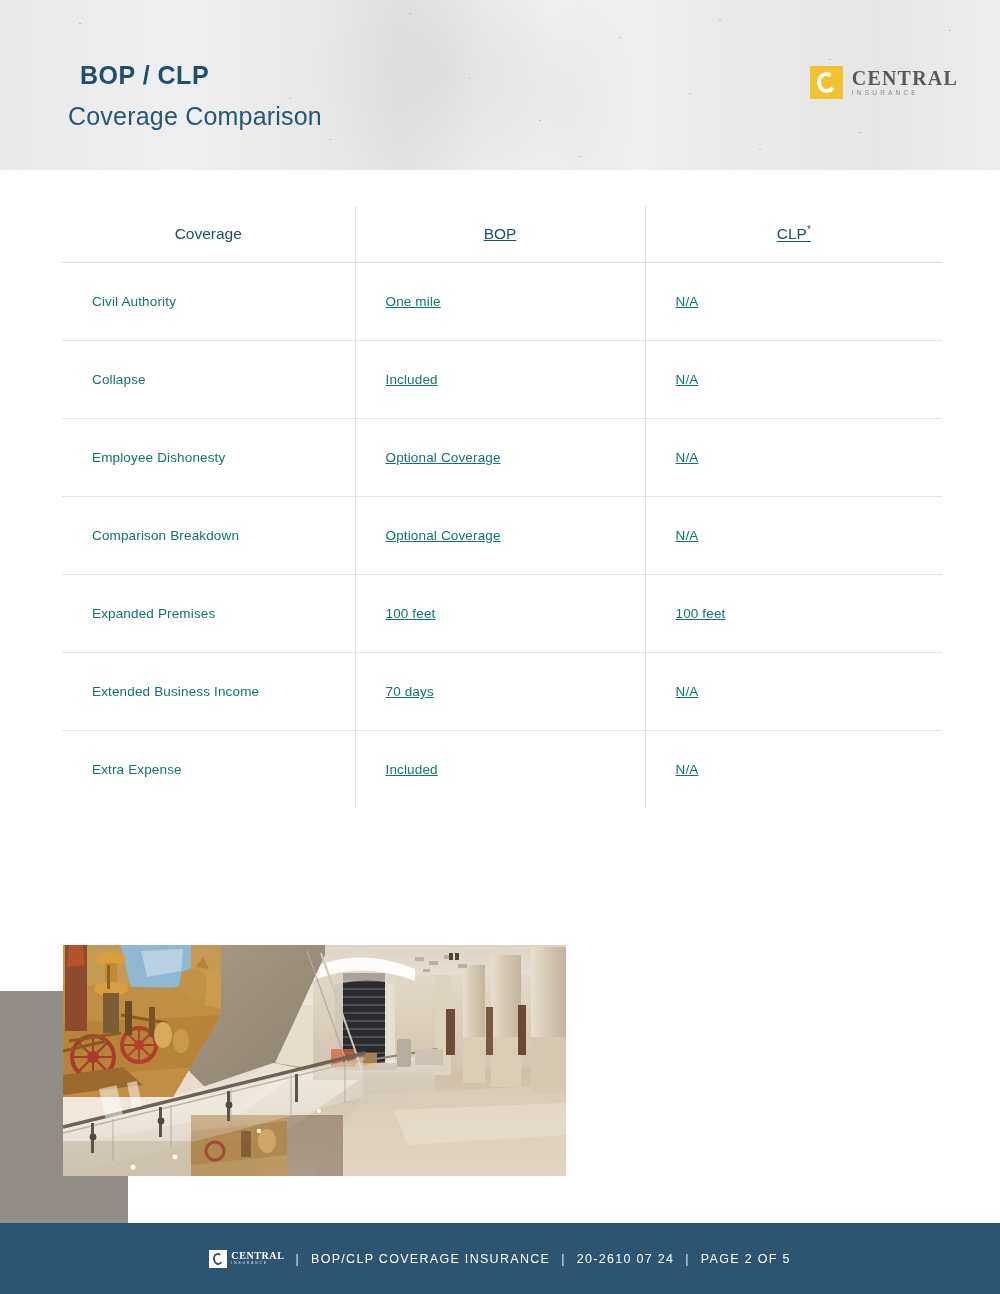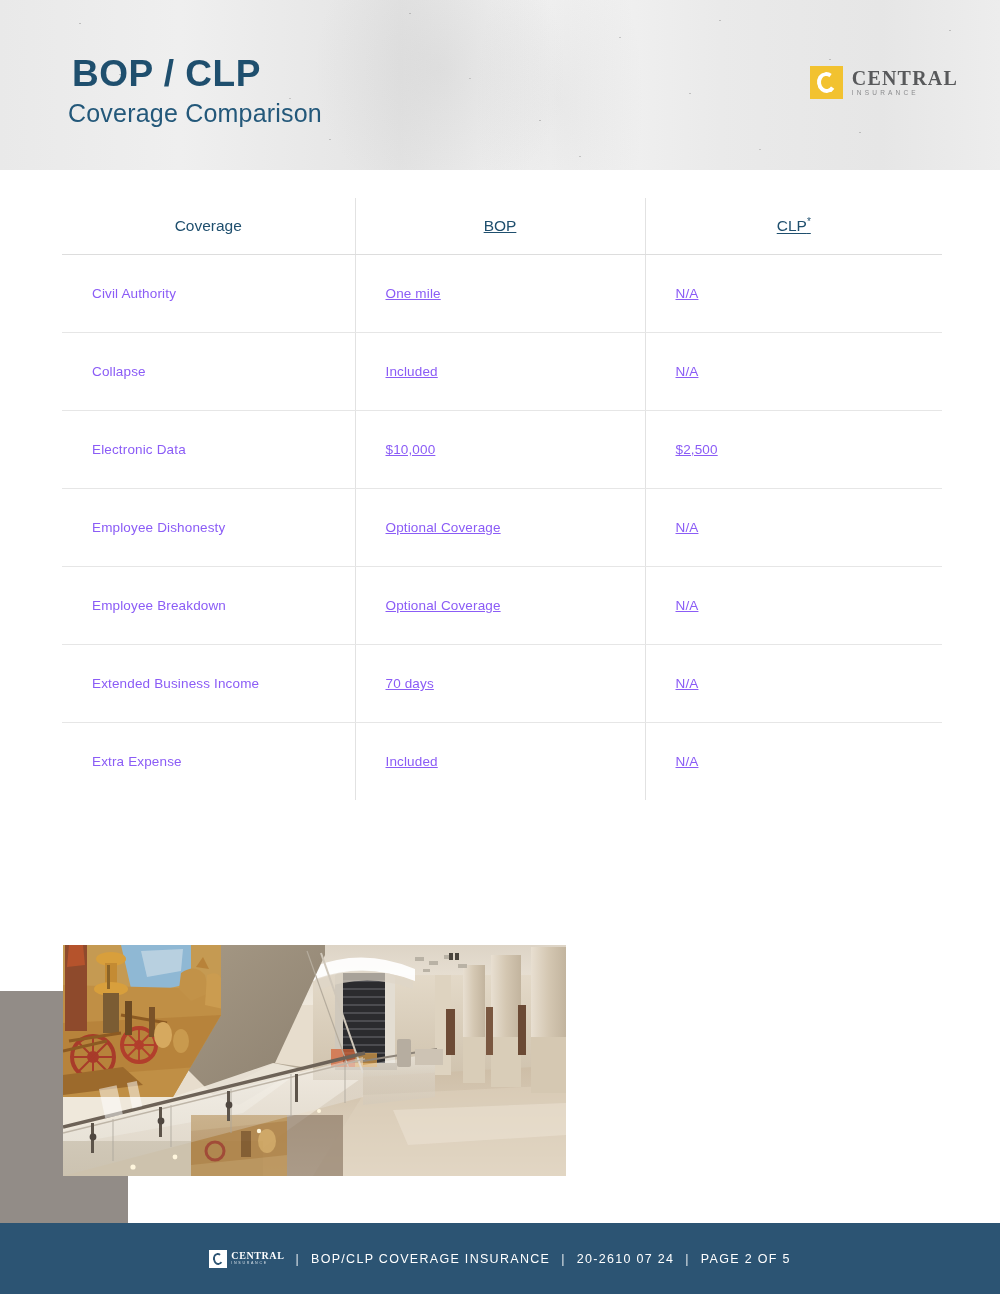--- a/index.html
+++ b/index.html
@@ -50,26 +50,26 @@
       radial-gradient(circle 1px at 72% 12%, #9e9e9e 60%, transparent 61%),
       radial-gradient(circle 1px at 29% 58%, #a7a7a7 60%, transparent 61%),
       radial-gradient(circle 1px at 86% 78%, #9b9b9b 60%, transparent 61%);
   }
 
   .title-block {
     position: absolute;
     left: 68px; top: 50px;
   }
   .title-main {
-    font-size: 37px;
+    font-size: 25px;
     font-weight: bold;
     color: #1f4f6e;
     letter-spacing: .5px;
     line-height: 1.08;
-    margin: 4px;
+    margin: 12px;
   }
   .title-sub {
     font-size: 25px;
     font-weight: normal;
     color: #23587a;
     letter-spacing: .2px;
     line-height: 1.2;
     margin: 2px 0 0 0;
   }
 
@@ -109,21 +109,21 @@
   .logo-tag {
     font-size: 6.5px;
     color: #8a8b8d;
     letter-spacing: 3.2px;
     margin-top: 2px;
   }
 
   
   .table-wrap {
     position: absolute;
-    left: 62px; top: 198px;
+    left: 62px; top: 206px;
     width: 880px;
   }
   .ctable {
     width: 100%;
     border-collapse: collapse;
     table-layout: fixed;
   }
   .ctable col.c1 { width: 293px; }
   .ctable col.c2 { width: 290px; }
   .ctable col.c3 { width: 297px; }
@@ -139,21 +139,21 @@
     padding: 0;
   }
   .ctable th.col-div,
   .ctable td.col-div {
     border-left: 1px solid #e2e2e2;
     text-decoration: underline;
   }
   .ctable td {
     height: 77px;
     font-size: 13.5px;
-    color: #8b5cf6;
+    color: #0f766e;
     vertical-align: middle;
     border-bottom: 1px solid #e6e6e6;
     padding: 0 0 0 30px;
     letter-spacing: .15px;
   }
   .ctable tr:last-child td { border-bottom: none; }
   .asterisk {
     font-size: 10px;
     vertical-align: super;
   }
@@ -279,33 +279,33 @@
         <td>Civil Authority</td>
         <td class="col-div">One mile</td>
         <td class="col-div">N/A</td>
       </tr>
       <tr>
         <td>Collapse</td>
         <td class="col-div">Included</td>
         <td class="col-div">N/A</td>
       </tr>
       <tr>
-        <td>Electronic Data</td>
-        <td class="col-div">$10,000</td>
-        <td class="col-div">$2,500</td>
-      </tr>
-      <tr>
         <td>Employee Dishonesty</td>
         <td class="col-div">Optional Coverage</td>
         <td class="col-div">N/A</td>
       </tr>
       <tr>
-        <td>Employee Breakdown</td>
+        <td>Comparison Breakdown</td>
         <td class="col-div">Optional Coverage</td>
         <td class="col-div">N/A</td>
+      </tr>
+      <tr>
+        <td>Expanded Premises</td>
+        <td class="col-div">100 feet</td>
+        <td class="col-div">100 feet</td>
       </tr>
       <tr>
         <td>Extended Business Income</td>
         <td class="col-div">70 days</td>
         <td class="col-div">N/A</td>
       </tr>
       <tr>
         <td>Extra Expense</td>
         <td class="col-div">Included</td>
         <td class="col-div">N/A</td>

